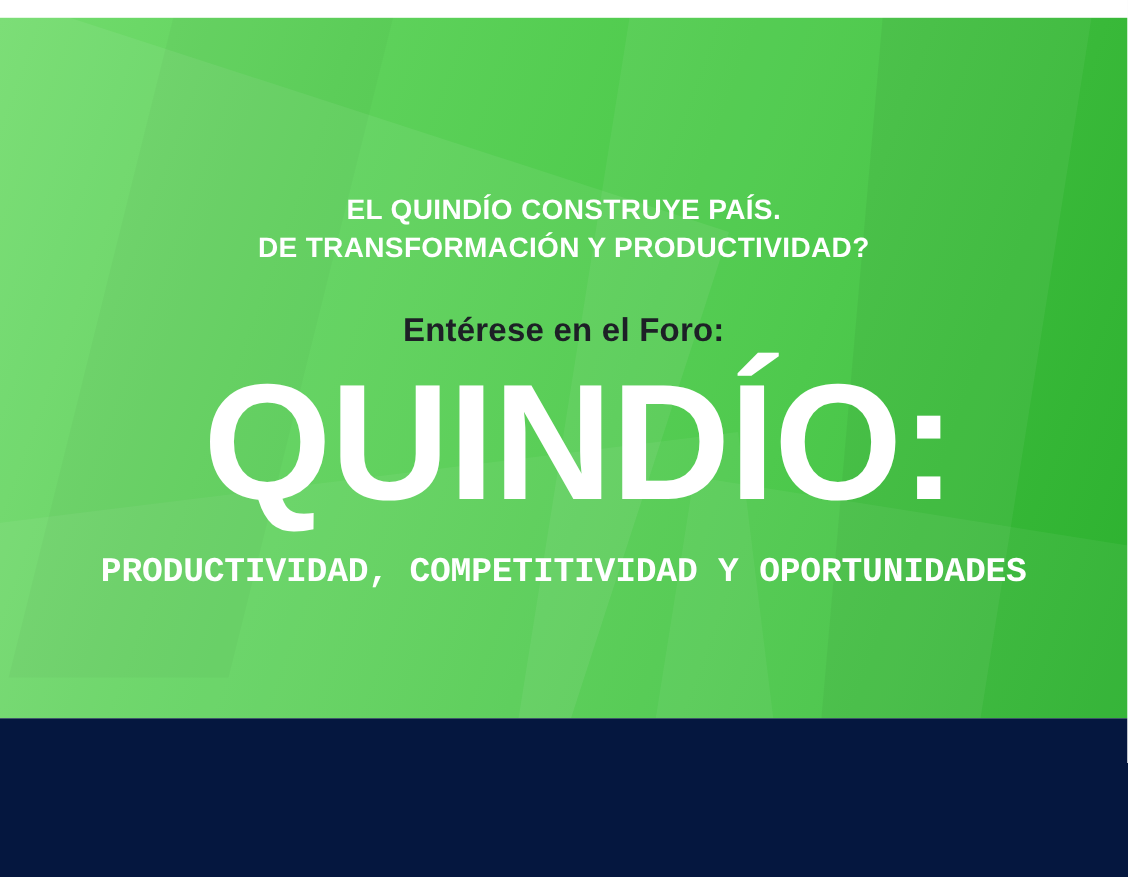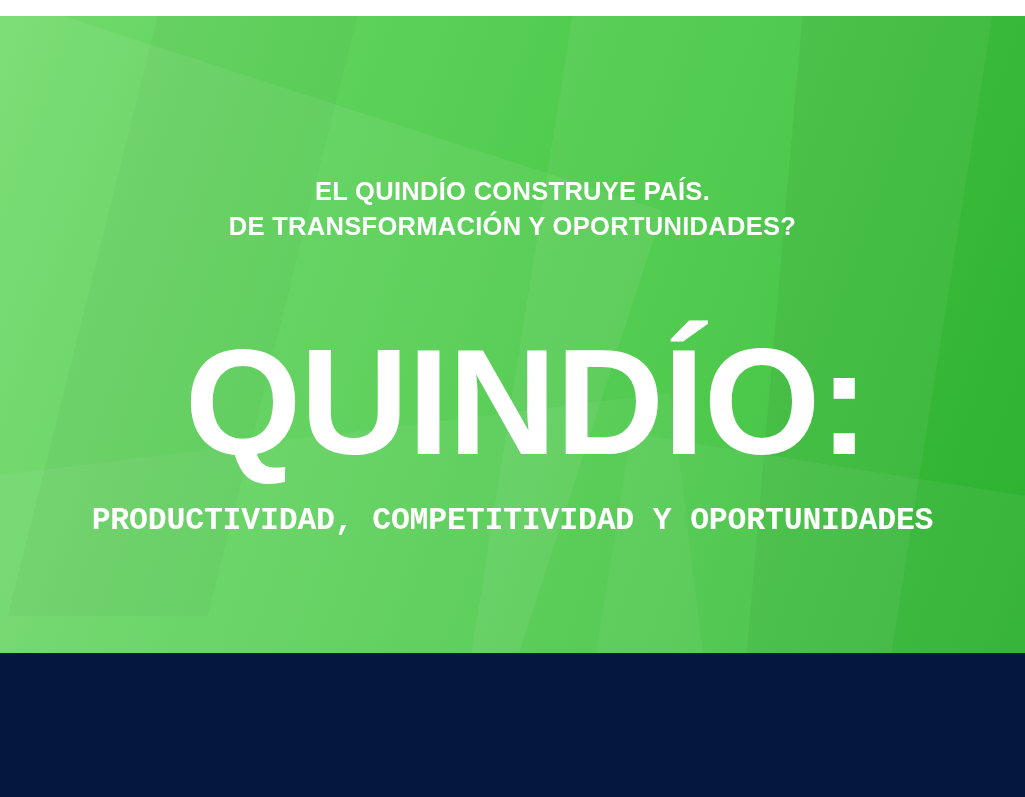--- a/index.html
+++ b/index.html
@@ -144,23 +144,24 @@
     <div class="facet facet-b"></div>
     <div class="facet facet-c"></div>
     <div class="facet facet-d"></div>
     <div class="facet facet-e"></div>
     <div class="facet facet-f"></div>
 
     <div class="hero-content">
 
       <div class="kicker">
         <span class="kline">EL QUINDÍO CONSTRUYE PAÍS.</span>
-        <span class="kline">DE TRANSFORMACIÓN Y OPORTUNIDADES?</span>
+        <span class="kline">DE TRANSFORMACIÓN Y PRODUCTIVIDAD?</span>
       </div>
 
+      <div class="enterese">Entérese en el Foro:</div>
 
       <div class="bigtitle">QUINDÍO:</div>
 
       <div class="subtitle">PRODUCTIVIDAD, COMPETITIVIDAD Y OPORTUNIDADES</div>
 
     </div>
   </div>
 
   <div class="footer">
 

